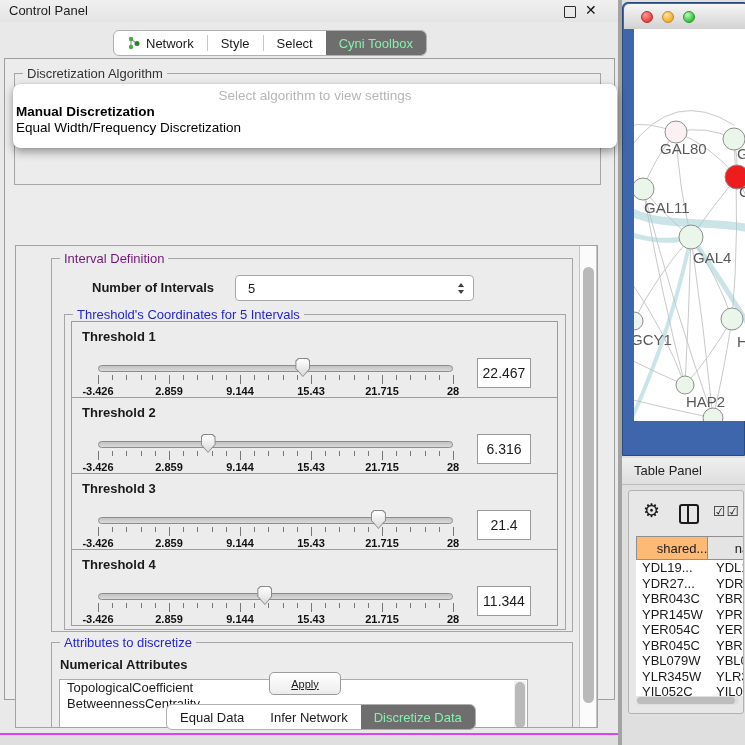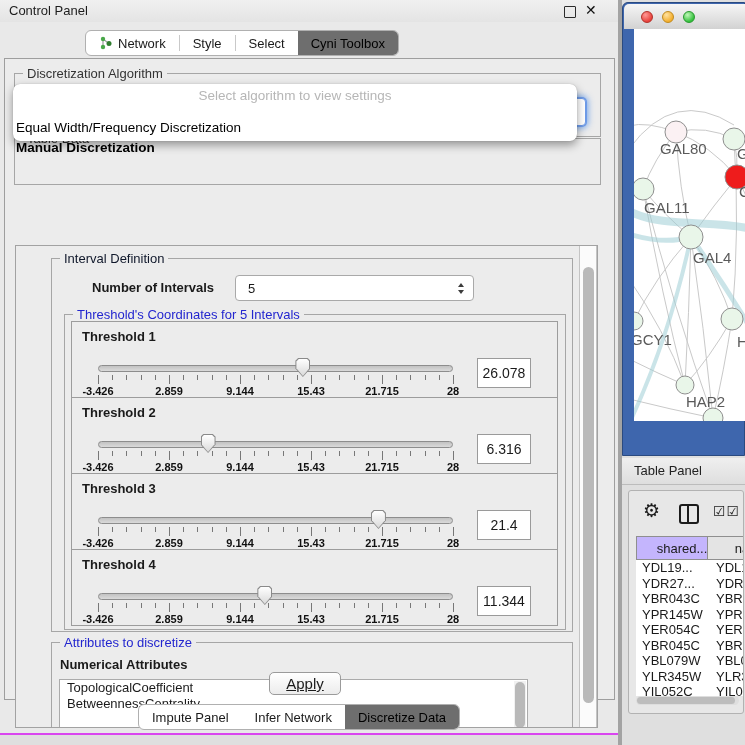--- a/index.html
+++ b/index.html
@@ -9,33 +9,33 @@
   .nw{white-space:nowrap;}
 
   
   #cpwin{left:0;top:0;width:618px;height:733px;background:#e9e9e9;border-right:1px solid #a8a8a8;border-bottom:2px solid #d946ef;}
   #titlebar{left:0;top:0;width:618px;height:22px;background:linear-gradient(#f0f0f0,#e4e4e4);}
   #titlebar .t{position:absolute;left:9px;top:3px;font-size:13px;color:#1d1d1d;}
   #float-ic{left:564px;top:6px;width:10px;height:10px;border:1.5px solid #2b2b2b;border-radius:1px;}
   #close-ic{left:585px;top:2px;font-size:14px;font-weight:bold;color:#111;}
 
   
-  .tabbar{height:24px;background:#fff;border:1px solid #b0b0b0;border-radius:6px;display:flex;overflow:hidden;}
+  .tabbar{height:24px;background:#fff;border:1px solid #b0b0b0;border-radius:6px;display:flex;overflow:hidden;margin-left:28px;}
   .tab{display:flex;align-items:center;padding:0 13px;font-size:13px;color:#1a1a1a;cursor:default;}
-  .tab.sel{background:#6e6e6e;color:#000000;}
+  .tab.sel{background:#6e6e6e;color:#86efac;}
   .tabsep{width:1px;background:#c9c9c9;margin:4px 0;}
   .tab .ticon{margin-right:6px;display:inline-flex;}
 
   
   #mainpanel{left:4px;top:58px;width:609px;height:640px;border:1px solid #9e9e9e;background:#ececec;}
 
   .grp{position:absolute;border:1px solid #a6a6a6;background:#ececec;}
   .grp-lab{position:absolute;top:-8px;left:8px;background:#ececec;padding:0 4px;font-size:13px;white-space:nowrap;}
   .lab-dark{color:#333;}
-  .lab-green{color:#0f172a;}
+  .lab-green{color:#701a75;}
   .lab-blue{color:#2326cf;}
 
   .combo{position:absolute;background:#fff;border:1px solid #a9a9a9;border-radius:4px;display:flex;align-items:center;font-size:13px;}
   .combo .val{padding-left:12px;white-space:nowrap;}
   .stepper{margin-left:auto;margin-right:9px;display:flex;flex-direction:column;gap:3px;align-items:center;}
   .arr-up{width:0;height:0;border-left:3.5px solid transparent;border-right:3.5px solid transparent;border-bottom:4.5px solid #3c3c3c;}
   .arr-dn{width:0;height:0;border-left:3.5px solid transparent;border-right:3.5px solid transparent;border-top:4.5px solid #3c3c3c;}
   .focusring{box-shadow:0 0 0 1px #6e9be8,0 0 6px 2px rgba(90,150,235,.8);border-color:#6e9be8;}
 
   
@@ -68,21 +68,21 @@
           font-size:14px;display:flex;align-items:center;justify-content:center;}
 
   
   #attr-list{position:absolute;left:7px;top:36px;width:467px;height:80px;background:#fff;border:1px solid #ababab;overflow:hidden;}
   .litem{height:16px;line-height:16px;padding-left:7px;font-size:13px;white-space:nowrap;}
   #attr-sb{position:absolute;right:1px;top:1px;width:12px;height:78px;background:#f1f1f1;}
   #attr-sb .vthumb{left:1px;top:1px;width:10px;height:46px;}
 
   
   .btn{position:absolute;background:linear-gradient(#ffffff,#ececec);border:1px solid #9b9b9b;border-radius:5px;
-       font-size:15px;display:flex;align-items:center;justify-content:center;text-decoration:underline;}
+       font-size:11px;display:flex;align-items:center;justify-content:center;text-decoration:underline;}
 
   
   #divider{left:618px;top:0;width:4px;height:745px;background:#a3a3a3;}
   #netwin{left:622px;top:2px;width:123px;height:454px;background:#3e66ad;border:1px solid #2a4a80;border-radius:6px 0 0 0;box-sizing:border-box;}
   #nettitle{position:absolute;left:1px;top:1px;width:121px;height:25px;background:linear-gradient(#f6f6f6,#d2d2d2);border-radius:5px 0 0 0;}
   .tl{position:absolute;top:7px;width:12px;height:12px;border-radius:50%;box-sizing:border-box;}
   #tl-red{left:17px;background:radial-gradient(circle at 35% 30%,#ff9a96,#e8423c 70%);border:1px solid #b13029;}
   #tl-yellow{left:38px;background:radial-gradient(circle at 35% 30%,#ffe2a0,#f3ae2d 70%);border:1px solid #c08a1e;}
   #tl-green{left:59px;background:radial-gradient(circle at 35% 30%,#c0f7b8,#35c13e 70%);border:1px solid #27992e;}
   #netcanvas{position:absolute;left:11px;top:26px;width:112px;height:392px;background:#fff;overflow:hidden;}
@@ -206,21 +206,21 @@
                   <div class="tick minor" style="left: 338.4px;"></div>
                   <div class="tick minor" style="left: 352.6px;"></div>
                   <div class="tick minor" style="left: 366.8px;"></div>
                   <div class="tick major" style="left: 381px;"></div>
                   <div class="ticklab nw" style="left: 26px;">-3.426</div>
                   <div class="ticklab nw" style="left: 97px;">2.859</div>
                   <div class="ticklab nw" style="left: 168px;">9.144</div>
                   <div class="ticklab nw" style="left: 239px;">15.43</div>
                   <div class="ticklab nw" style="left: 310px;">21.715</div>
                   <div class="ticklab nw" style="left: 381px;">28</div>
-                  <div class="valbox">26.078</div>
+                  <div class="valbox">22.467</div>
                 </div>
                 <div class="thr" style="top: 82px;">
                   <div class="tlabel nw">Threshold 2</div>
                   <div class="track"></div>
                   <div class="thumb" style="left: 128.549px;"></div>
                   <div class="tick major" style="left: 26px;"></div>
                   <div class="tick minor" style="left: 40.2px;"></div>
                   <div class="tick minor" style="left: 54.4px;"></div>
                   <div class="tick minor" style="left: 68.6px;"></div>
                   <div class="tick minor" style="left: 82.8px;"></div>
@@ -346,30 +346,30 @@
               </div>
           </div>
         </div>
 
         <div class="vtrack" style="left:563px;top:0;width:16px;height:481px;">
           <div class="vthumb" style="left:2.5px;top:21px;width:11px;height:436px;"></div>
         </div>
       </div>
 
       <div class="btn" style="left:264px;top:613px;width:70px;height:21px;">Apply</div>
-    <div class="abs" id="algo-popup" style="left: 8px; top: 25px; width: 564px; height: 57px;">
+    <div class="abs" id="algo-popup" style="left: 8px; top: 25px; width: 564px; height: 64px; padding-left: 40px;">
           <div class="hdr nw">Select algorithm to view settings</div>
-          <div class="popup-item b" style="top: 20px; margin-top: 36px;">Manual Discretization</div>
+          <div class="popup-item b" style="top: 20px;">Manual Discretization</div>
           <div class="popup-item" style="top: 36px;">Equal Width/Frequency Discretization</div>
         </div>
       </div>
 
     <div class="abs tabbar" id="bottom-tabbar" style="left:138px;top:704px;">
         <div class="tab">
-          <span class="nw">Impute Panel</span>
+          <span class="nw">Equal Data</span>
         </div>
         <div class="tab">
           <span class="nw">Infer Network</span>
         </div>
         <div class="tab sel">
           <span class="nw">Discretize Data</span>
         </div>
       </div>
   </div>
 
@@ -430,21 +430,21 @@
 
   <div id="tp-header" class="abs">
     <div class="t nw">Table Panel</div>
   </div>
 
   <div id="tp-body" class="abs">
     <div id="gear-ic">⚙</div>
     <div id="cols-ic"></div>
     <div id="checks-ic">☑☑</div>
     <div id="tbl">
-      <div class="th" style="left: 0px; width: 92px; background: #c4b5fd;">shared...</div>
+      <div class="th" style="left: 0px; width: 92px; background: #fdba74;">shared...</div>
       <div class="th" style="left: 71px; width: 88px; background: rgb(228, 228, 228);">name</div>
       <div id="rows">
           <div class="trow">
             <div class="tc1">YDL19...</div>
             <div class="tc2">YDL19</div>
           </div>
           <div class="trow">
             <div class="tc1">YDR27...</div>
             <div class="tc2">YDR27</div>
           </div>

